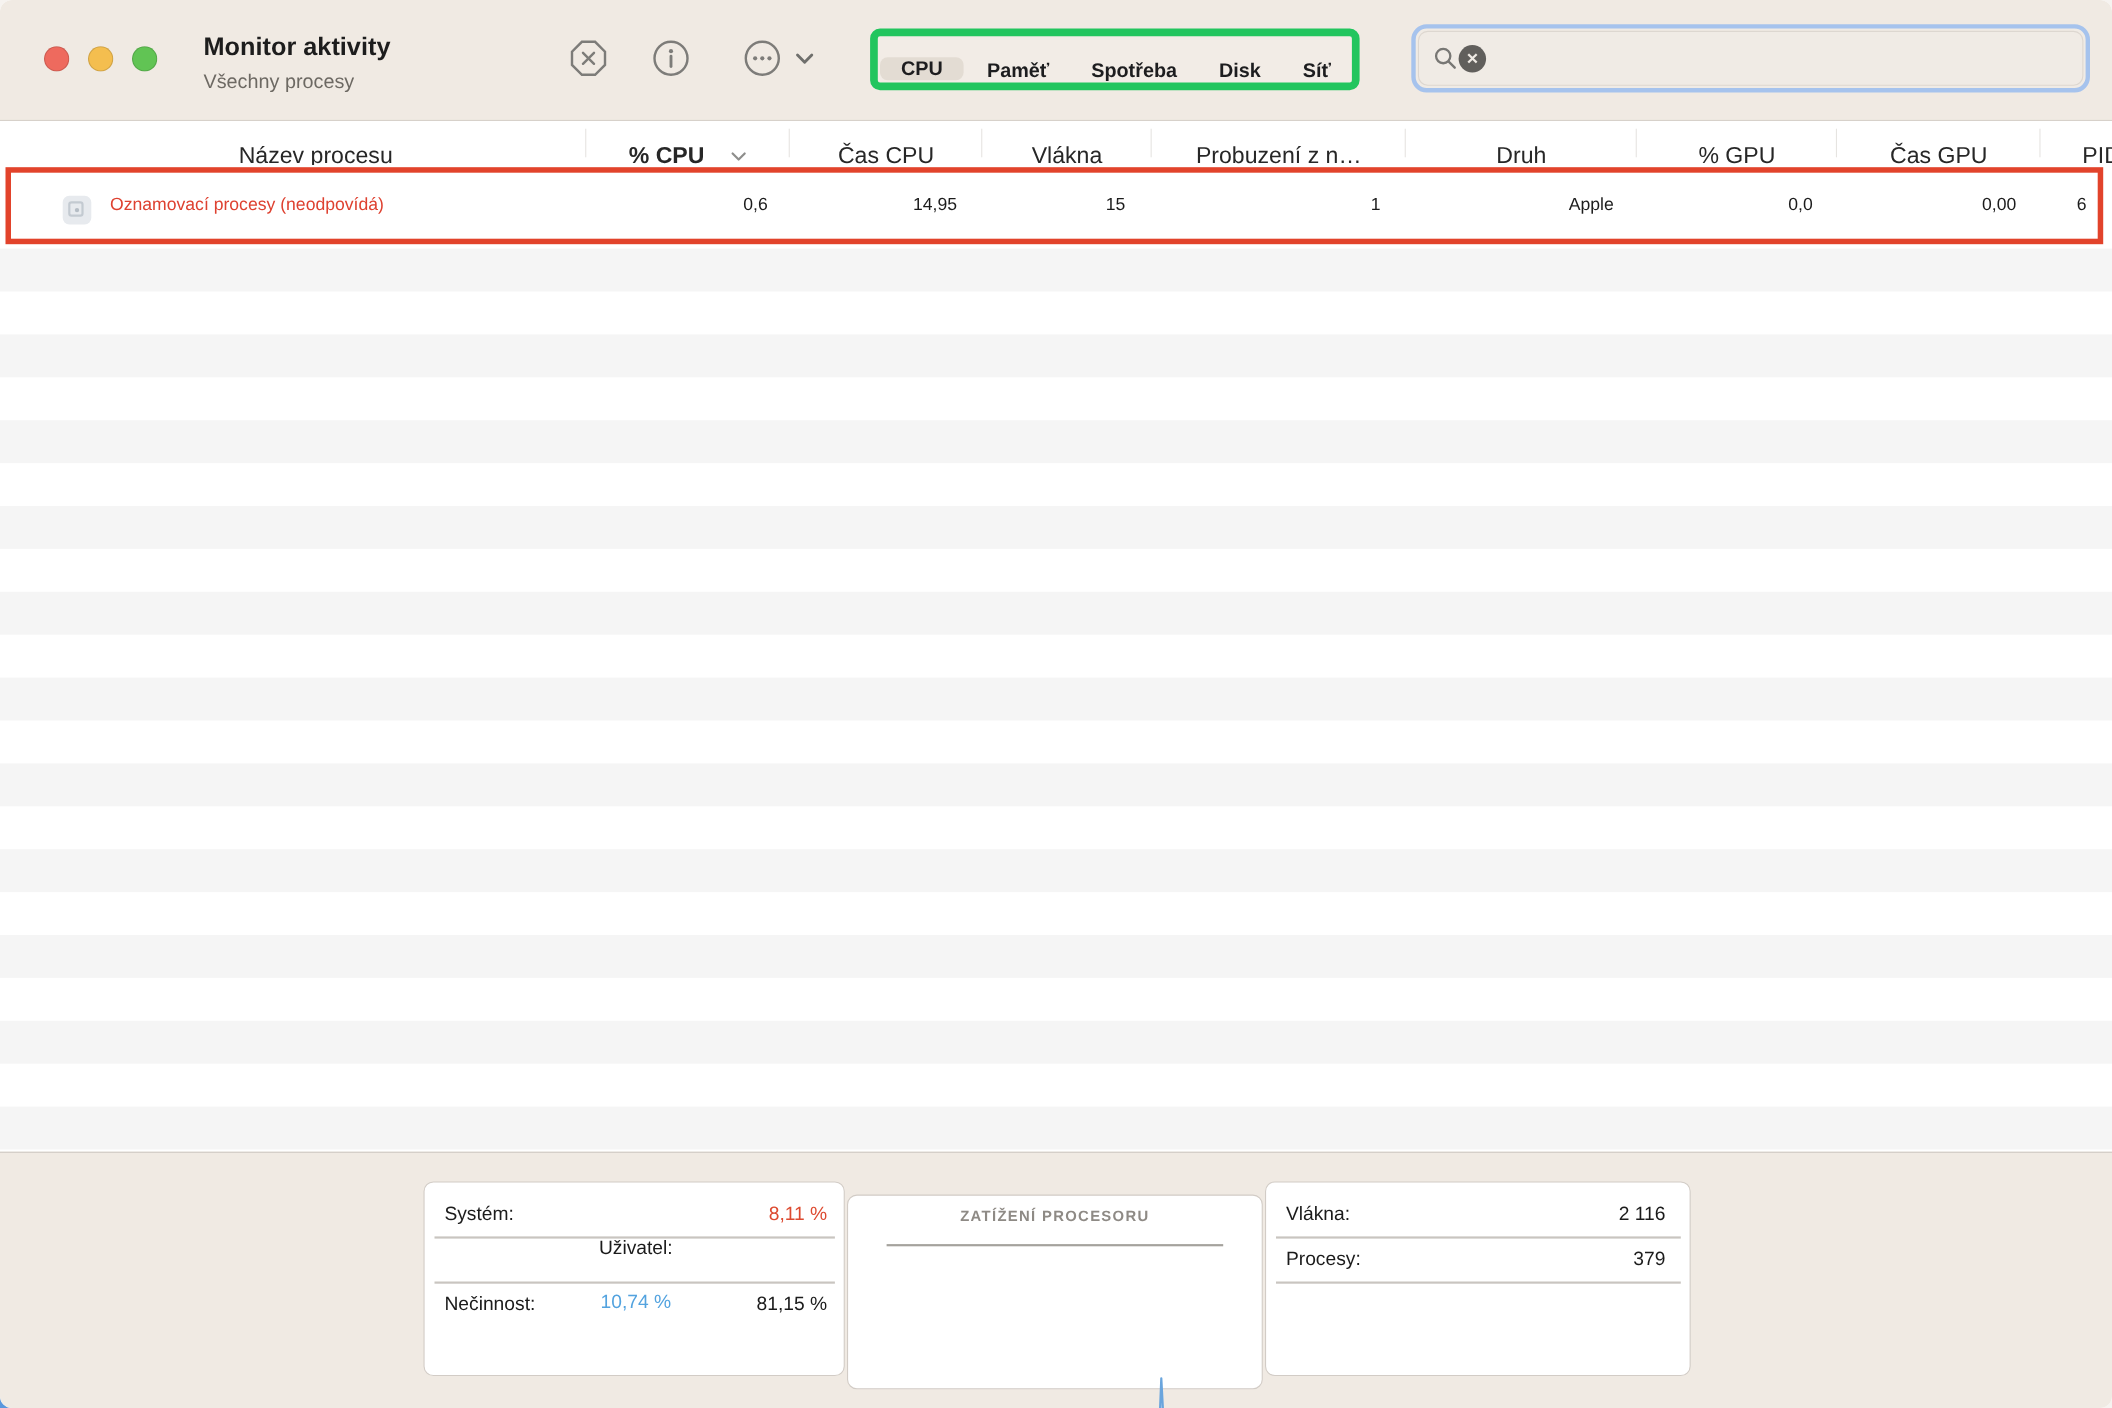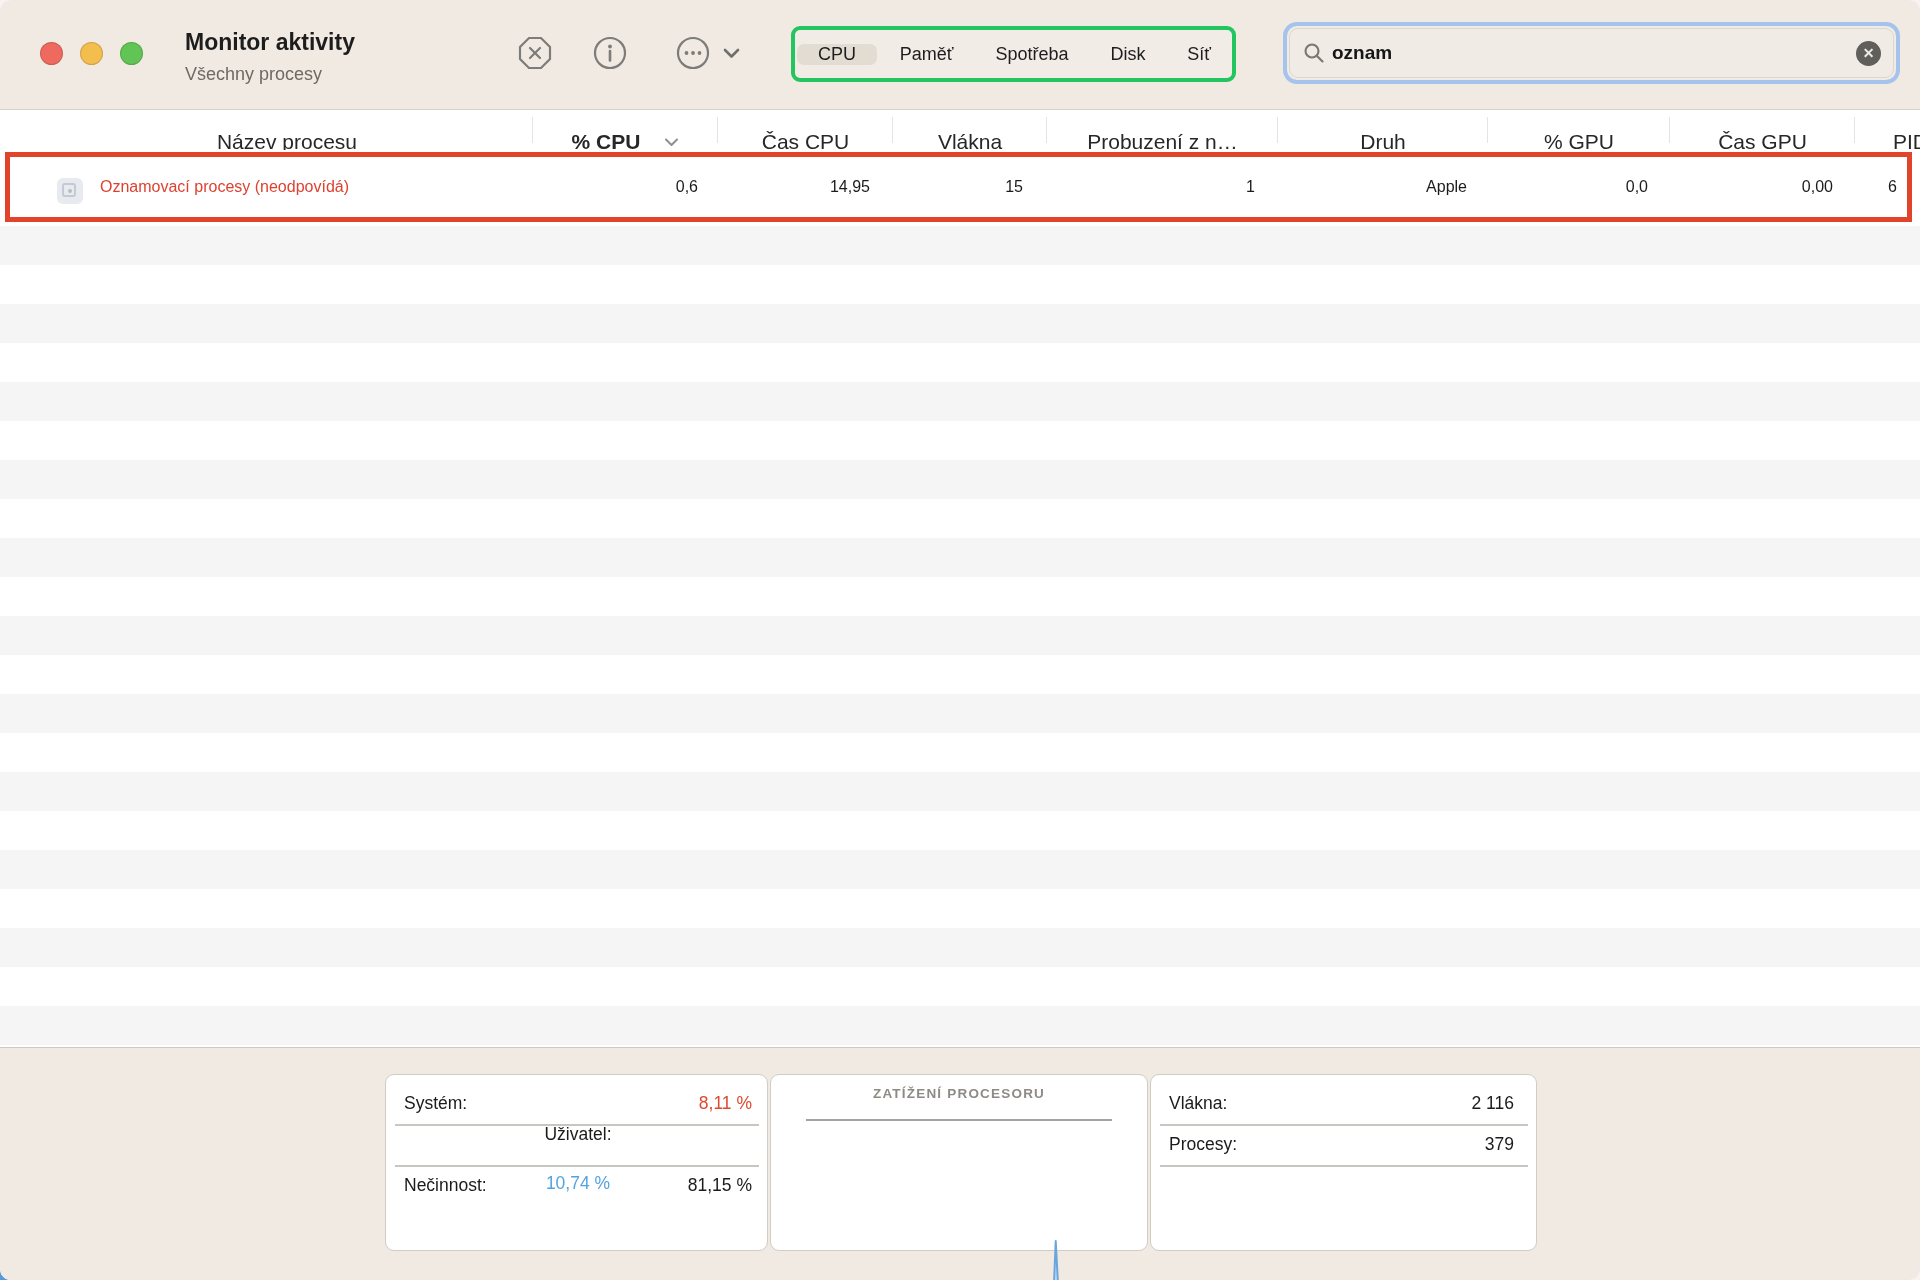--- a/index.html
+++ b/index.html
@@ -5,21 +5,21 @@
   html,body{margin:0;padding:0;}
   body{width:1920px;height:1280px;background:#f6f3f0;position:relative;overflow:hidden;
        font-family:"Liberation Sans","DejaVu Sans",sans-serif;-webkit-font-smoothing:antialiased;}
   .win{position:absolute;inset:0;border-radius:11px;background:#ffffff;overflow:hidden;}
   
   .toolbar{position:absolute;left:0;top:0;right:0;height:109px;background:#f0eae3;border-bottom:1px solid #d7d1ca;}
   .light{position:absolute;top:42px;width:23px;height:23px;border-radius:50%;border:1px solid rgba(0,0,0,.14);box-sizing:border-box;}
   .win-title{position:absolute;left:185px;top:29px;font-size:23px;font-weight:700;color:#1d1d1d;}
   .win-subtitle{position:absolute;left:185px;top:64px;font-size:18px;color:#6d6963;}
   .tool-btn{position:absolute;top:34px;width:38px;height:38px;background:none;border:none;padding:0;cursor:default;}
-  .segmented{position:absolute;left:791px;top:26px;width:445px;height:56px;background:#f2ece6;border:4px solid #22c55e;border-radius:9px;display:flex;align-items:center;box-sizing:border-box;}
+  .segmented{position:absolute;left:791px;top:26px;width:445px;height:56px;background:#f2ece6;border:7px solid #22c55e;border-radius:9px;display:flex;align-items:flex-end;box-sizing:border-box;font-weight:bold;}
   .seg{flex:1 1 auto;display:flex;align-items:center;justify-content:center;font-size:18px;color:#1d1d1f;padding:0 14px;position:relative;}
   .seg.sel{background:#e3dcd3;border-radius:7px;margin:2px;}
   .seg.sep::before{content:"";position:absolute;left:0;top:15px;bottom:15px;width:1px;background:#d9d2c9;}
   .search-ring{position:absolute;left:1283px;top:22px;width:617px;height:62px;border:4px solid #a6c3ed;border-radius:14px;box-sizing:border-box;background:#f0ebe5;}
   .search-inner{position:absolute;inset:2px;border:1px solid #ddd7d0;border-radius:9px;display:flex;align-items:center;box-sizing:border-box;}
   .search-inner input{flex:1;border:none;background:transparent;outline:none;font-family:inherit;font-size:19px;font-weight:600;color:#161616;padding:0 6px;}
   .clear-btn{width:25px;height:25px;border-radius:50%;background:#615f5c;color:#f0ebe5;border:none;font-size:14px;font-weight:700;line-height:25px;text-align:center;padding:0;margin-right:12px;}
   
   .hrow{position:absolute;left:0;top:110px;right:0;height:40px;background:#ffffff;}
   .hcell{position:absolute;top:12px;height:40px;line-height:40px;font-size:21px;color:#272727;text-align:center;white-space:nowrap;}
@@ -94,21 +94,20 @@
         <div class="seg sep">Disk</div>
         <div class="seg sep">Síť</div>
       </div>
 
     <div class="search-ring">
       <div class="search-inner">
         <svg width="24" height="24" viewBox="0 0 24 24" style="margin-left:12px;flex:0 0 auto;">
           <circle cx="10" cy="10" r="6.5" fill="none" stroke="#787774" stroke-width="2.1"></circle>
           <line x1="15" y1="15" x2="20.5" y2="20.5" stroke="#787774" stroke-width="2.1" stroke-linecap="round"></line>
         </svg>
-        <input type="text" value="oznam" style="">
         <button class="clear-btn">✕</button>
       </div>
     </div>
   </div>
 
   <div class="hrow" id="hrow">
       <div class="hcell" style="left: 187px; width: 200px;"><span>Název procesu</span></div>
       <div class="hcell sorted" style="left: 533px; width: 185px;">
         <span>% CPU</span>
         <svg width="15" height="10" viewBox="0 0 15 10">
@@ -176,21 +175,21 @@
           <span>Uživatel:</span>
           <span style="color: rgb(83, 163, 223);">10,74 %</span>
         </div>
         <div class="sline" style="top: 90px;"></div>
         <div class="srow" style="top: 90px; right: 15px;">
           <span>Nečinnost:</span>
           <span style="color: rgb(27, 27, 27);">81,15 %</span>
         </div>
       </div>
 
-    <div class="statbox" style="left:770px;width:378px;">
+    <div class="statbox" style="left:770px;width:378px;margin-top:12px;">
       <div class="chart-title">ZATÍŽENÍ PROCESORU</div>
       <div class="chart-underline"></div>
       <svg class="chart-svg" id="loadchart" viewBox="0 0 100 100" preserveAspectRatio="none">
           <path d="M0,100 L0.00,80.00 L2.00,72.00 L4.00,86.00 L6.00,82.00 L8.00,88.00 L10.00,80.00 L12.00,86.00 L14.00,88.00 L16.00,85.00 L18.00,88.00 L20.00,86.00 L22.00,84.00 L24.00,88.00 L26.00,86.00 L28.00,89.00 L30.00,87.00 L32.00,85.00 L34.00,88.00 L36.00,84.00 L38.00,86.00 L40.00,87.00 L42.00,85.00 L44.00,80.00 L46.00,70.00 L48.00,78.00 L50.00,83.00 L52.00,80.00 L54.00,74.00 L56.00,68.00 L58.00,72.00 L60.00,76.00 L62.00,80.00 L64.00,76.00 L66.00,84.00 L68.00,87.00 L70.00,84.00 L72.00,86.00 L74.00,82.00 L76.00,32.00 L78.00,70.00 L80.00,84.00 L82.00,88.00 L84.00,85.00 L86.00,89.00 L88.00,82.00 L90.00,76.00 L92.00,86.00 L94.00,84.00 L96.00,72.00 L98.00,78.00 L100.00,75.00 L100,100 Z" fill="#cfe3f6"></path>
           <polyline points="0.00,80.00 2.00,72.00 4.00,86.00 6.00,82.00 8.00,88.00 10.00,80.00 12.00,86.00 14.00,88.00 16.00,85.00 18.00,88.00 20.00,86.00 22.00,84.00 24.00,88.00 26.00,86.00 28.00,89.00 30.00,87.00 32.00,85.00 34.00,88.00 36.00,84.00 38.00,86.00 40.00,87.00 42.00,85.00 44.00,80.00 46.00,70.00 48.00,78.00 50.00,83.00 52.00,80.00 54.00,74.00 56.00,68.00 58.00,72.00 60.00,76.00 62.00,80.00 64.00,76.00 66.00,84.00 68.00,87.00 70.00,84.00 72.00,86.00 74.00,82.00 76.00,32.00 78.00,70.00 80.00,84.00 82.00,88.00 84.00,85.00 86.00,89.00 88.00,82.00 90.00,76.00 92.00,86.00 94.00,84.00 96.00,72.00 98.00,78.00 100.00,75.00" fill="none" stroke="#6aa5dd" stroke-width="2" vector-effect="non-scaling-stroke" stroke-linejoin="round"></polyline>
           <path d="M0,100 L0.00,95.00 L2.00,93.00 L4.00,95.00 L6.00,94.00 L8.00,96.00 L10.00,94.00 L12.00,95.00 L14.00,96.00 L16.00,95.00 L18.00,96.00 L20.00,95.00 L22.00,95.00 L24.00,96.00 L26.00,95.00 L28.00,96.00 L30.00,96.00 L32.00,95.00 L34.00,96.00 L36.00,95.00 L38.00,95.00 L40.00,96.00 L42.00,95.00 L44.00,92.00 L46.00,86.00 L48.00,90.00 L50.00,93.00 L52.00,91.00 L54.00,89.00 L56.00,86.00 L58.00,89.00 L60.00,91.00 L62.00,93.00 L64.00,91.00 L66.00,94.00 L68.00,95.00 L70.00,94.00 L72.00,95.00 L74.00,93.00 L76.00,80.00 L78.00,88.00 L80.00,94.00 L82.00,95.00 L84.00,94.00 L86.00,95.00 L88.00,93.00 L90.00,91.00 L92.00,93.00 L94.00,92.00 L96.00,86.00 L98.00,90.00 L100.00,88.00 L100,100 Z" fill="#f0b7ae"></path>
           <polyline points="0.00,95.00 2.00,93.00 4.00,95.00 6.00,94.00 8.00,96.00 10.00,94.00 12.00,95.00 14.00,96.00 16.00,95.00 18.00,96.00 20.00,95.00 22.00,95.00 24.00,96.00 26.00,95.00 28.00,96.00 30.00,96.00 32.00,95.00 34.00,96.00 36.00,95.00 38.00,95.00 40.00,96.00 42.00,95.00 44.00,92.00 46.00,86.00 48.00,90.00 50.00,93.00 52.00,91.00 54.00,89.00 56.00,86.00 58.00,89.00 60.00,91.00 62.00,93.00 64.00,91.00 66.00,94.00 68.00,95.00 70.00,94.00 72.00,95.00 74.00,93.00 76.00,80.00 78.00,88.00 80.00,94.00 82.00,95.00 84.00,94.00 86.00,95.00 88.00,93.00 90.00,91.00 92.00,93.00 94.00,92.00 96.00,86.00 98.00,90.00 100.00,88.00" fill="none" stroke="#d5503a" stroke-width="2" vector-effect="non-scaling-stroke" stroke-linejoin="round"></polyline>
         </svg>
     </div>
 

